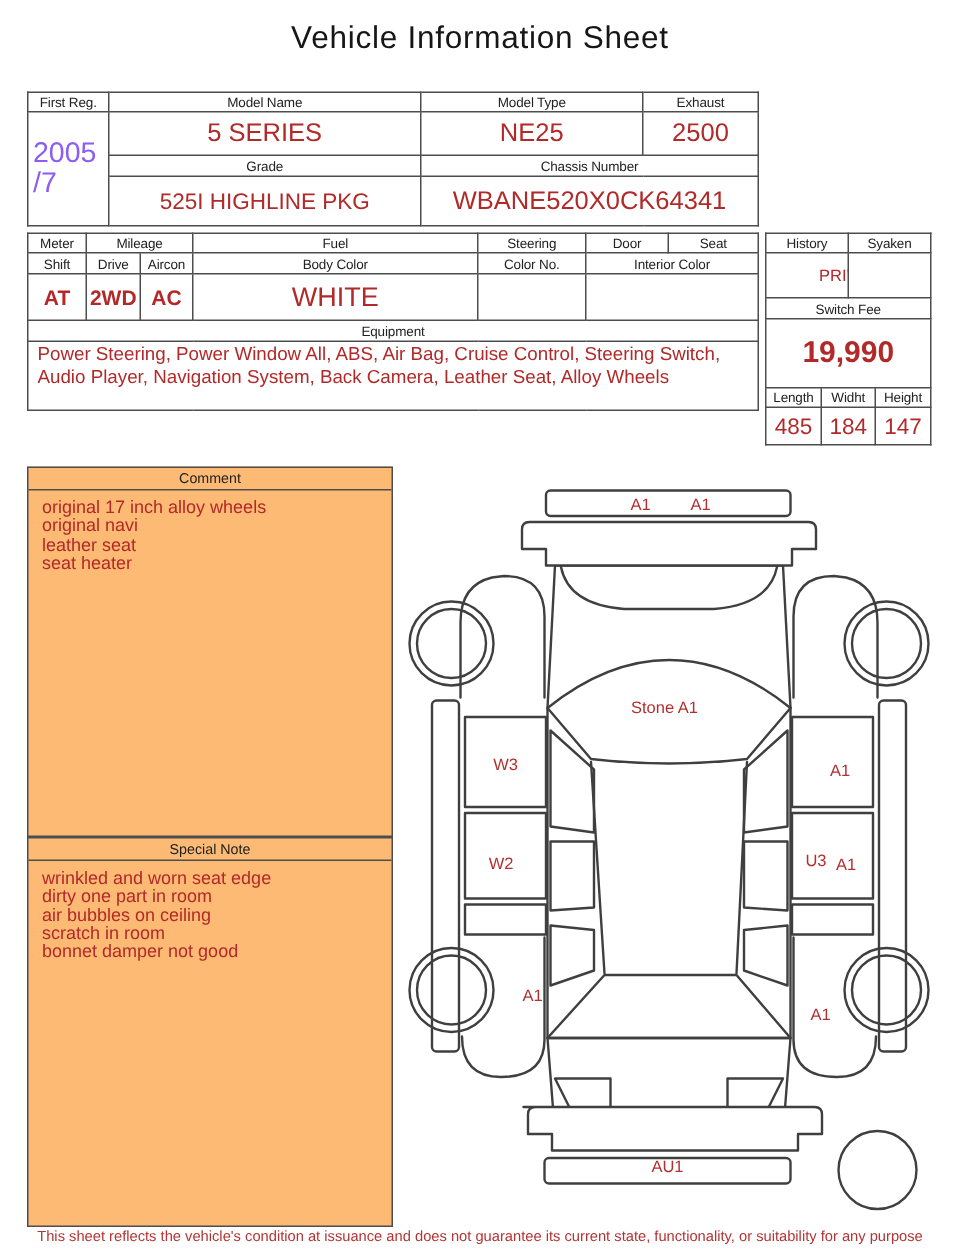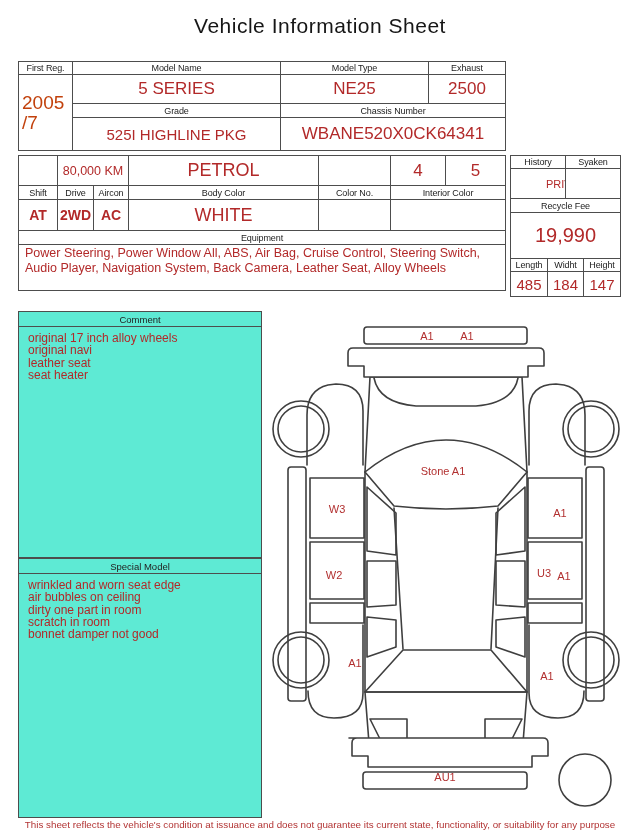--- a/index.html
+++ b/index.html
@@ -9,31 +9,31 @@
 
   .title { position:absolute; left:0; top:14px; width:640px; text-align:center;
            font-size:21px; letter-spacing:0.5px; color:#161616; }
 
   table { border-collapse:collapse; table-layout:fixed; position:absolute; background:#fff; }
   th, td { border:1px solid #4d4d4d; padding:0; overflow:hidden; vertical-align:middle; text-align:center; }
   th.hdr { font-weight:normal; font-size:9px; color:#222; letter-spacing:-0.1px; }
   td.val { color:#b22929; }
   .s11 { font-size:11px;padding-left:35px; } .s13 { font-size:12.5px; }
   .s14 { font-size:14px;font-weight:bold; } .s15 { font-size:15px; } .s17 { font-size:17px; }
-  .s18 { font-size:18px; } .s20 { font-size:20px; } .s24 { font-size:26px; }
+  .s18 { font-size:18px; } .s20 { font-size:20px;font-weight:bold; } .s24 { font-size:26px; }
 
   #t1-left  { left:18px;  top:61px;  width:487px; }
   #t1-right { left:510px; top:61px;  width:110px; }
   #t2-left  { left:18px;  top:155px; width:487px; }
   #t2-right { left:510px; top:155px; width:110px; }
 
-  .firstreg { font-size:19px; line-height:20px; text-align:left; padding-left:3px; color:#c2410c; }
+  .firstreg { font-size:19px; line-height:20px; text-align:left; padding-left:3px; color:#8b5cf6; }
   .equip { text-align:left; padding:1px 6px; font-size:12.5px; line-height:14.5px; color:#b22929; }
 
-  .notebox { position:absolute; border:1px solid #4d4d4d; background:#5eead4; }
+  .notebox { position:absolute; border:1px solid #4d4d4d; background:#fdba74; }
   #comment-box { left:18px; top:311px; width:244px; height:247px; }
   #special-box { left:18px; top:558px; width:244px; height:260px; }
   .notebox .nb-head { height:15px; border-bottom:1px solid #4d4d4d; text-align:center;
                       font-size:9.5px; color:#222; line-height:15px; }
   .notebox .nb-body { padding:5px 9px; color:#b22929; font-size:12px; line-height:12.3px; }
   .nb-line { white-space:nowrap; }
 
   #car { position:absolute; left:270px; top:315px; width:360px; height:500px; }
 
   .footer { position:absolute; left:0; top:819px; width:640px; text-align:center;
@@ -85,27 +85,27 @@
     <colgroup>
         <col style="width:39px">
         <col style="width:36px">
         <col style="width:35px">
         <col style="width:190px">
         <col style="width:72px">
         <col style="width:55px">
         <col style="width:60px">
       </colgroup>
     <tbody>
-    <tr style="height:30px">
-      <td class="val s14"></td>
-      <td class="val s13" colspan="2">80,000 KM</td>
-      <td class="val s18">PETROL</td>
-      <td class="val s14"></td>
-      <td class="val s17">4</td>
-      <td class="val s17">5</td>
+        <tr style="height:13px">
+      <th class="hdr">Meter</th>
+      <th class="hdr" colspan="2">Mileage</th>
+      <th class="hdr">Fuel</th>
+      <th class="hdr">Steering</th>
+      <th class="hdr">Door</th>
+      <th class="hdr">Seat</th>
     </tr>
     <tr style="height:14px">
       <th class="hdr">Shift</th>
       <th class="hdr">Drive</th>
       <th class="hdr">Aircon</th>
       <th class="hdr">Body Color</th>
       <th class="hdr">Color No.</th>
       <th class="hdr" colspan="2">Interior Color</th>
     </tr>
     <tr style="height:31px">
@@ -135,21 +135,21 @@
     <tbody>
         <tr style="height:13px">
       <th class="hdr" colspan="2">History</th>
       <th class="hdr" colspan="2">Syaken</th>
     </tr>
     <tr style="height:30px">
       <td class="val s11" colspan="2">PRIVATE</td>
       <td class="val s11" colspan="2"></td>
     </tr>
     <tr style="height:14px">
-      <th class="hdr" colspan="4">Recycle Fee</th>
+      <th class="hdr" colspan="4">Switch Fee</th>
     </tr>
     <tr style="height:46px">
       <td class="val s20" colspan="4">19,990</td>
     </tr>
     <tr style="height:13px">
       <th class="hdr">Length</th>
       <th class="hdr" colspan="2">Widht</th>
       <th class="hdr">Height</th>
     </tr>
     <tr style="height:25px">
@@ -164,25 +164,25 @@
     <div class="nb-head">Comment</div>
     <div class="nb-body">
       <div class="nb-line">original 17 inch alloy wheels</div>
       <div class="nb-line">original navi</div>
       <div class="nb-line">leather seat</div>
       <div class="nb-line">seat heater</div>
     </div>
   </div>
 
   <div id="special-box" class="notebox">
-    <div class="nb-head">Special Model</div>
+    <div class="nb-head">Special Note</div>
     <div class="nb-body">
       <div class="nb-line">wrinkled and worn seat edge</div>
+      <div class="nb-line">dirty one part in room</div>
       <div class="nb-line">air bubbles on ceiling</div>
-      <div class="nb-line">dirty one part in room</div>
       <div class="nb-line">scratch in room</div>
       <div class="nb-line">bonnet damper not good</div>
     </div>
   </div>
 
   <svg id="car" viewBox="0 0 360 500" xmlns="http://www.w3.org/2000/svg">
     <g stroke="#3f3f3f" stroke-width="1.6" fill="none" stroke-linejoin="round" stroke-linecap="round">
 
       <rect x="94" y="12" width="163" height="17" rx="3"></rect>
       <path d="M100,62 L252,62 L257,157 L95,157 Z"></path>

